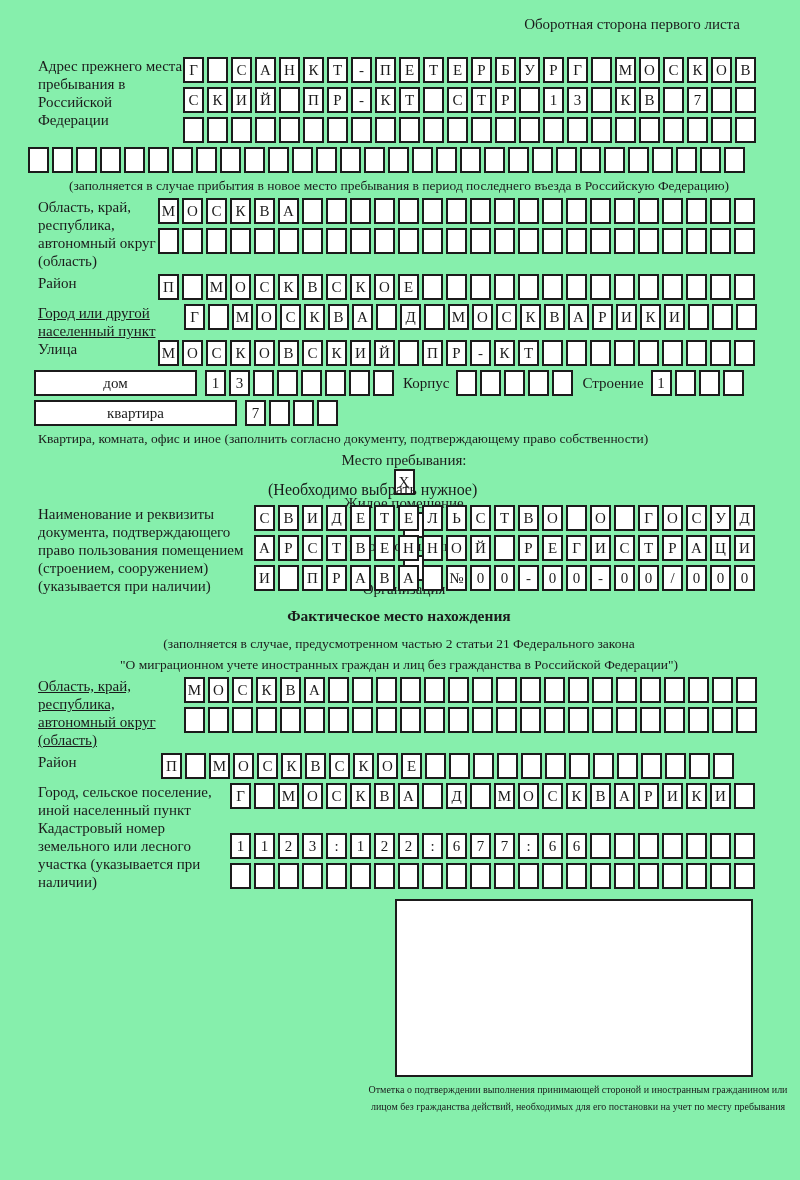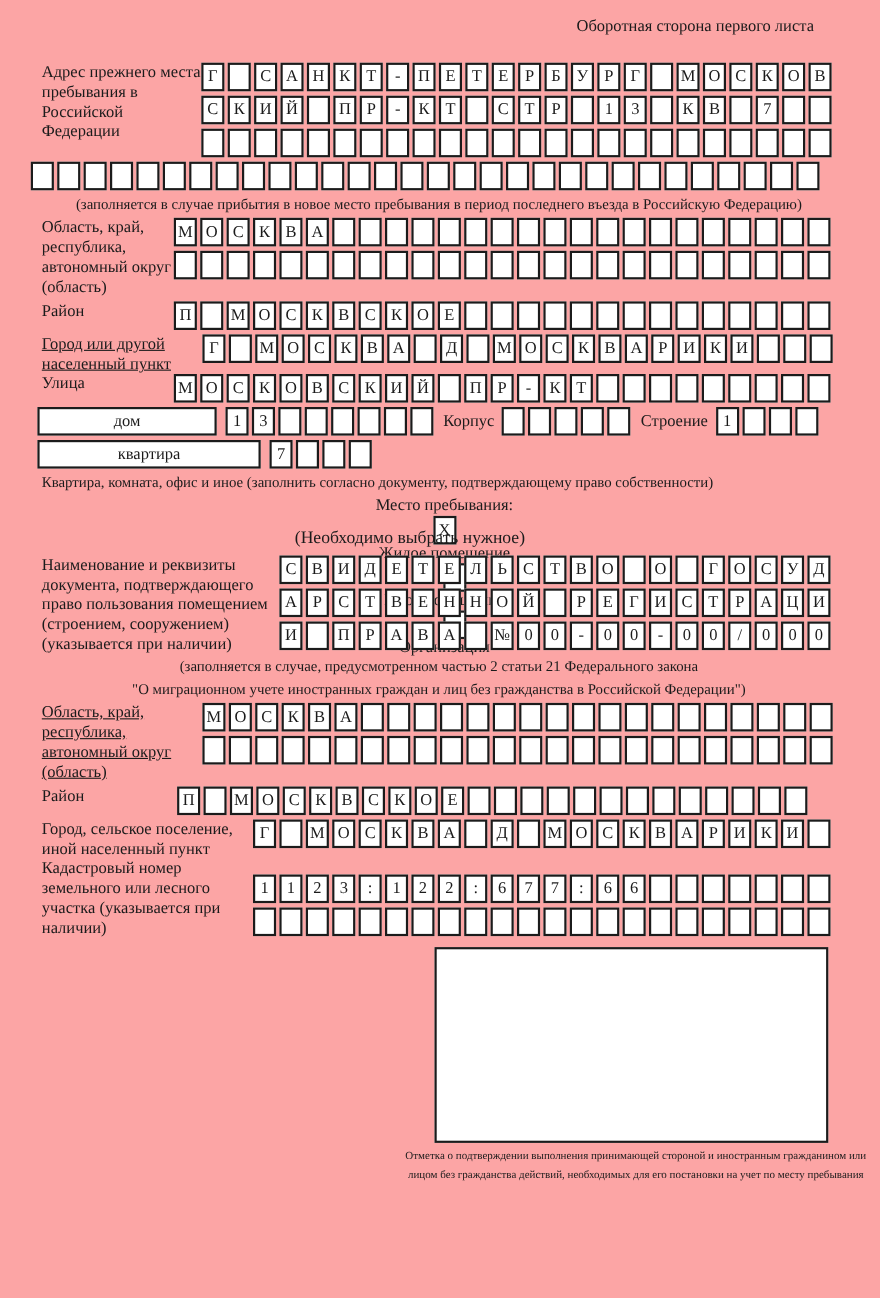--- a/index.html
+++ b/index.html
@@ -1,21 +1,21 @@
 <!DOCTYPE html>
 <html><head>
 <meta charset="utf-8">
 <style>
   html,body{margin:0;padding:0;background:#ffffff;}
   .page{
     position:relative;
     width:800px;height:1180px;box-sizing:border-box;
     padding:0 30px 0 28px;overflow:hidden;
     font-family:"Liberation Serif","DejaVu Serif",serif;
-    color:#1b1b1b;background:#fca5a5;
+    color:#1b1b1b;background:#86efac;
   }
   .corner-note{margin:16px 30px 24px 0;text-align:right;font-size:15px;}
   .row-flex{display:flex;align-items:flex-start;}
   .label-col{flex-shrink:0;box-sizing:border-box;padding-left:10px;font-size:15px;line-height:18px;}
   .lw-155{width:155px;}
   .lw-130{width:130px;}
   .lw-156{width:156px;text-decoration:underline;}
   .lw-133{width:133px;}
   .lw-202{width:202px;}
   .lw-226{width:226px;}
@@ -112,20 +112,21 @@
 
   <div class="row-flex">
     <div class="label-col lw-226">Наименование и реквизиты документа, подтверждающего право пользования помещением (строением, сооружением) (указывается при наличии)</div>
     <div class="boxes-col">
       <div class="cells-row"><span class="cell">С</span><span class="cell">В</span><span class="cell">И</span><span class="cell">Д</span><span class="cell">Е</span><span class="cell">Т</span><span class="cell">Е</span><span class="cell">Л</span><span class="cell">Ь</span><span class="cell">С</span><span class="cell">Т</span><span class="cell">В</span><span class="cell">О</span><span class="cell"></span><span class="cell">О</span><span class="cell"></span><span class="cell">Г</span><span class="cell">О</span><span class="cell">С</span><span class="cell">У</span><span class="cell">Д</span></div>
       <div class="cells-row"><span class="cell">А</span><span class="cell">Р</span><span class="cell">С</span><span class="cell">Т</span><span class="cell">В</span><span class="cell">Е</span><span class="cell">Н</span><span class="cell">Н</span><span class="cell">О</span><span class="cell">Й</span><span class="cell"></span><span class="cell">Р</span><span class="cell">Е</span><span class="cell">Г</span><span class="cell">И</span><span class="cell">С</span><span class="cell">Т</span><span class="cell">Р</span><span class="cell">А</span><span class="cell">Ц</span><span class="cell">И</span></div>
       <div class="cells-row"><span class="cell">И</span><span class="cell"></span><span class="cell">П</span><span class="cell">Р</span><span class="cell">А</span><span class="cell">В</span><span class="cell">А</span><span class="cell"></span><span class="cell">№</span><span class="cell">0</span><span class="cell">0</span><span class="cell">-</span><span class="cell">0</span><span class="cell">0</span><span class="cell">-</span><span class="cell">0</span><span class="cell">0</span><span class="cell">/</span><span class="cell">0</span><span class="cell">0</span><span class="cell">0</span></div>
     </div>
   </div>
 
+  <div class="sub-heading">Фактическое место нахождения</div>
   <div class="center-note">(заполняется в случае, предусмотренном частью 2 статьи 21 Федерального закона</div>
   <div class="center-note">"О миграционном учете иностранных граждан и лиц без гражданства в Российской Федерации")</div>
 
   <div class="row-flex">
     <div class="label-col lw-156">Область, край, республика, автономный округ (область)</div>
     <div class="boxes-col">
       <div class="cells-row"><span class="cell">М</span><span class="cell">О</span><span class="cell">С</span><span class="cell">К</span><span class="cell">В</span><span class="cell">А</span><span class="cell"></span><span class="cell"></span><span class="cell"></span><span class="cell"></span><span class="cell"></span><span class="cell"></span><span class="cell"></span><span class="cell"></span><span class="cell"></span><span class="cell"></span><span class="cell"></span><span class="cell"></span><span class="cell"></span><span class="cell"></span><span class="cell"></span><span class="cell"></span><span class="cell"></span><span class="cell"></span></div>
       <div class="cells-row"><span class="cell"></span><span class="cell"></span><span class="cell"></span><span class="cell"></span><span class="cell"></span><span class="cell"></span><span class="cell"></span><span class="cell"></span><span class="cell"></span><span class="cell"></span><span class="cell"></span><span class="cell"></span><span class="cell"></span><span class="cell"></span><span class="cell"></span><span class="cell"></span><span class="cell"></span><span class="cell"></span><span class="cell"></span><span class="cell"></span><span class="cell"></span><span class="cell"></span><span class="cell"></span><span class="cell"></span></div>
     </div>
   </div>

